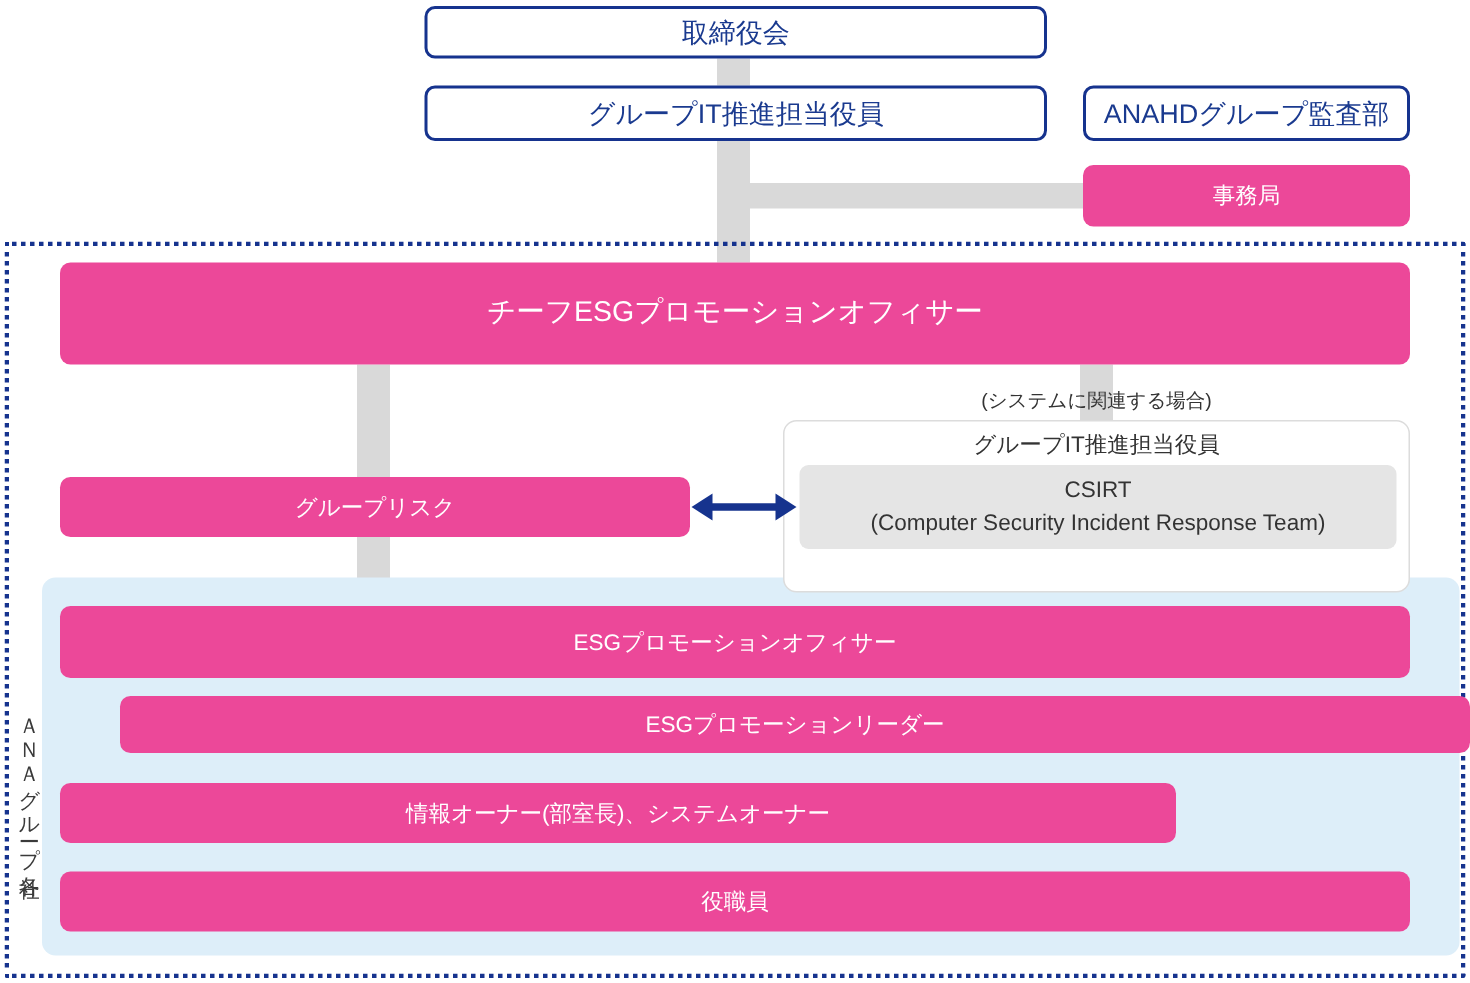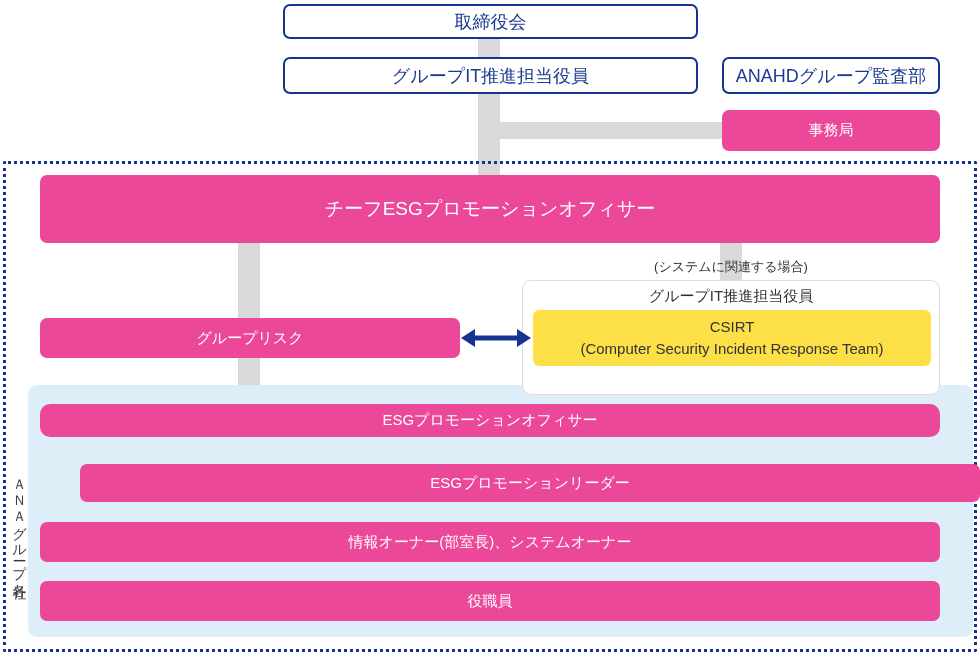--- a/index.html
+++ b/index.html
@@ -26,21 +26,21 @@
   .box-chief{font-size:19px;line-height:1.65;}
 
   
   .note{position:absolute;color:#333;font-size:13px;text-align:center;}
 
   
   .it-box{position:absolute;background:#fff;border:1px solid #dcdcdc;border-radius:9px;
     box-sizing:border-box;}
   .it-box .it-heading{display:block;text-align:center;color:#333;font-size:15px;
     padding-top:6px;}
-  .csirt-box{position:absolute;left:10px;top:29px;width:398px;height:56px;background:#fde047;
+  .csirt-box{position:absolute;left:10px;top:29px;width:398px;height:56px;background:#e5e5e5;
     border-radius:6px;display:flex;flex-direction:column;align-items:center;justify-content:center;
     color:#333;font-size:15px;text-align:center;line-height:1.45;box-sizing:border-box;}
 
   
   .group-panel{position:absolute;left:28px;top:385px;width:945px;height:252px;
     background:#ddeef9;border-radius:9px;}
 
   
   .v-label{position:absolute;left:8px;top:440px;height:165px;width:24px;
     writing-mode:vertical-rl;text-orientation:upright;color:#3a3a3a;font-size:14px;
@@ -102,26 +102,26 @@
   </div>
 
   <div class="arrow-wrap">
     <svg width="72" height="26" viewBox="0 0 72 26" xmlns="http://www.w3.org/2000/svg">
       <line x1="13" y1="13" x2="59" y2="13" stroke="#16338e" stroke-width="5"></line>
       <polygon points="1,13 15,4 15,22" fill="#16338e"></polygon>
       <polygon points="71,13 57,4 57,22" fill="#16338e"></polygon>
     </svg>
   </div>
 
-  <div class="box-navy" style="left:40px;top:404px;width:900px;height:33px;border-radius:10px;">
+  <div class="box-navy" style="left:40px;top:404px;width:900px;height:48px;">
     <span class="line">ESGプロモーションオフィサー</span>
   </div>
   <div class="box-navy" style="left:40px;top:464px;width:900px;height:38px;margin-left:40px;">
     <span class="line">ESGプロモーションリーダー</span>
   </div>
-  <div class="box-navy" style="left:40px;top:522px;width:900px;height:40px;">
+  <div class="box-navy" style="left:40px;top:522px;width:744px;height:40px;">
     <span class="line">情報オーナー(部室長)、システムオーナー</span>
   </div>
   <div class="box-navy" style="left:40px;top:581px;width:900px;height:40px;">
     <span class="line">役職員</span>
   </div>
 
 </div>
 
 </body></html>

